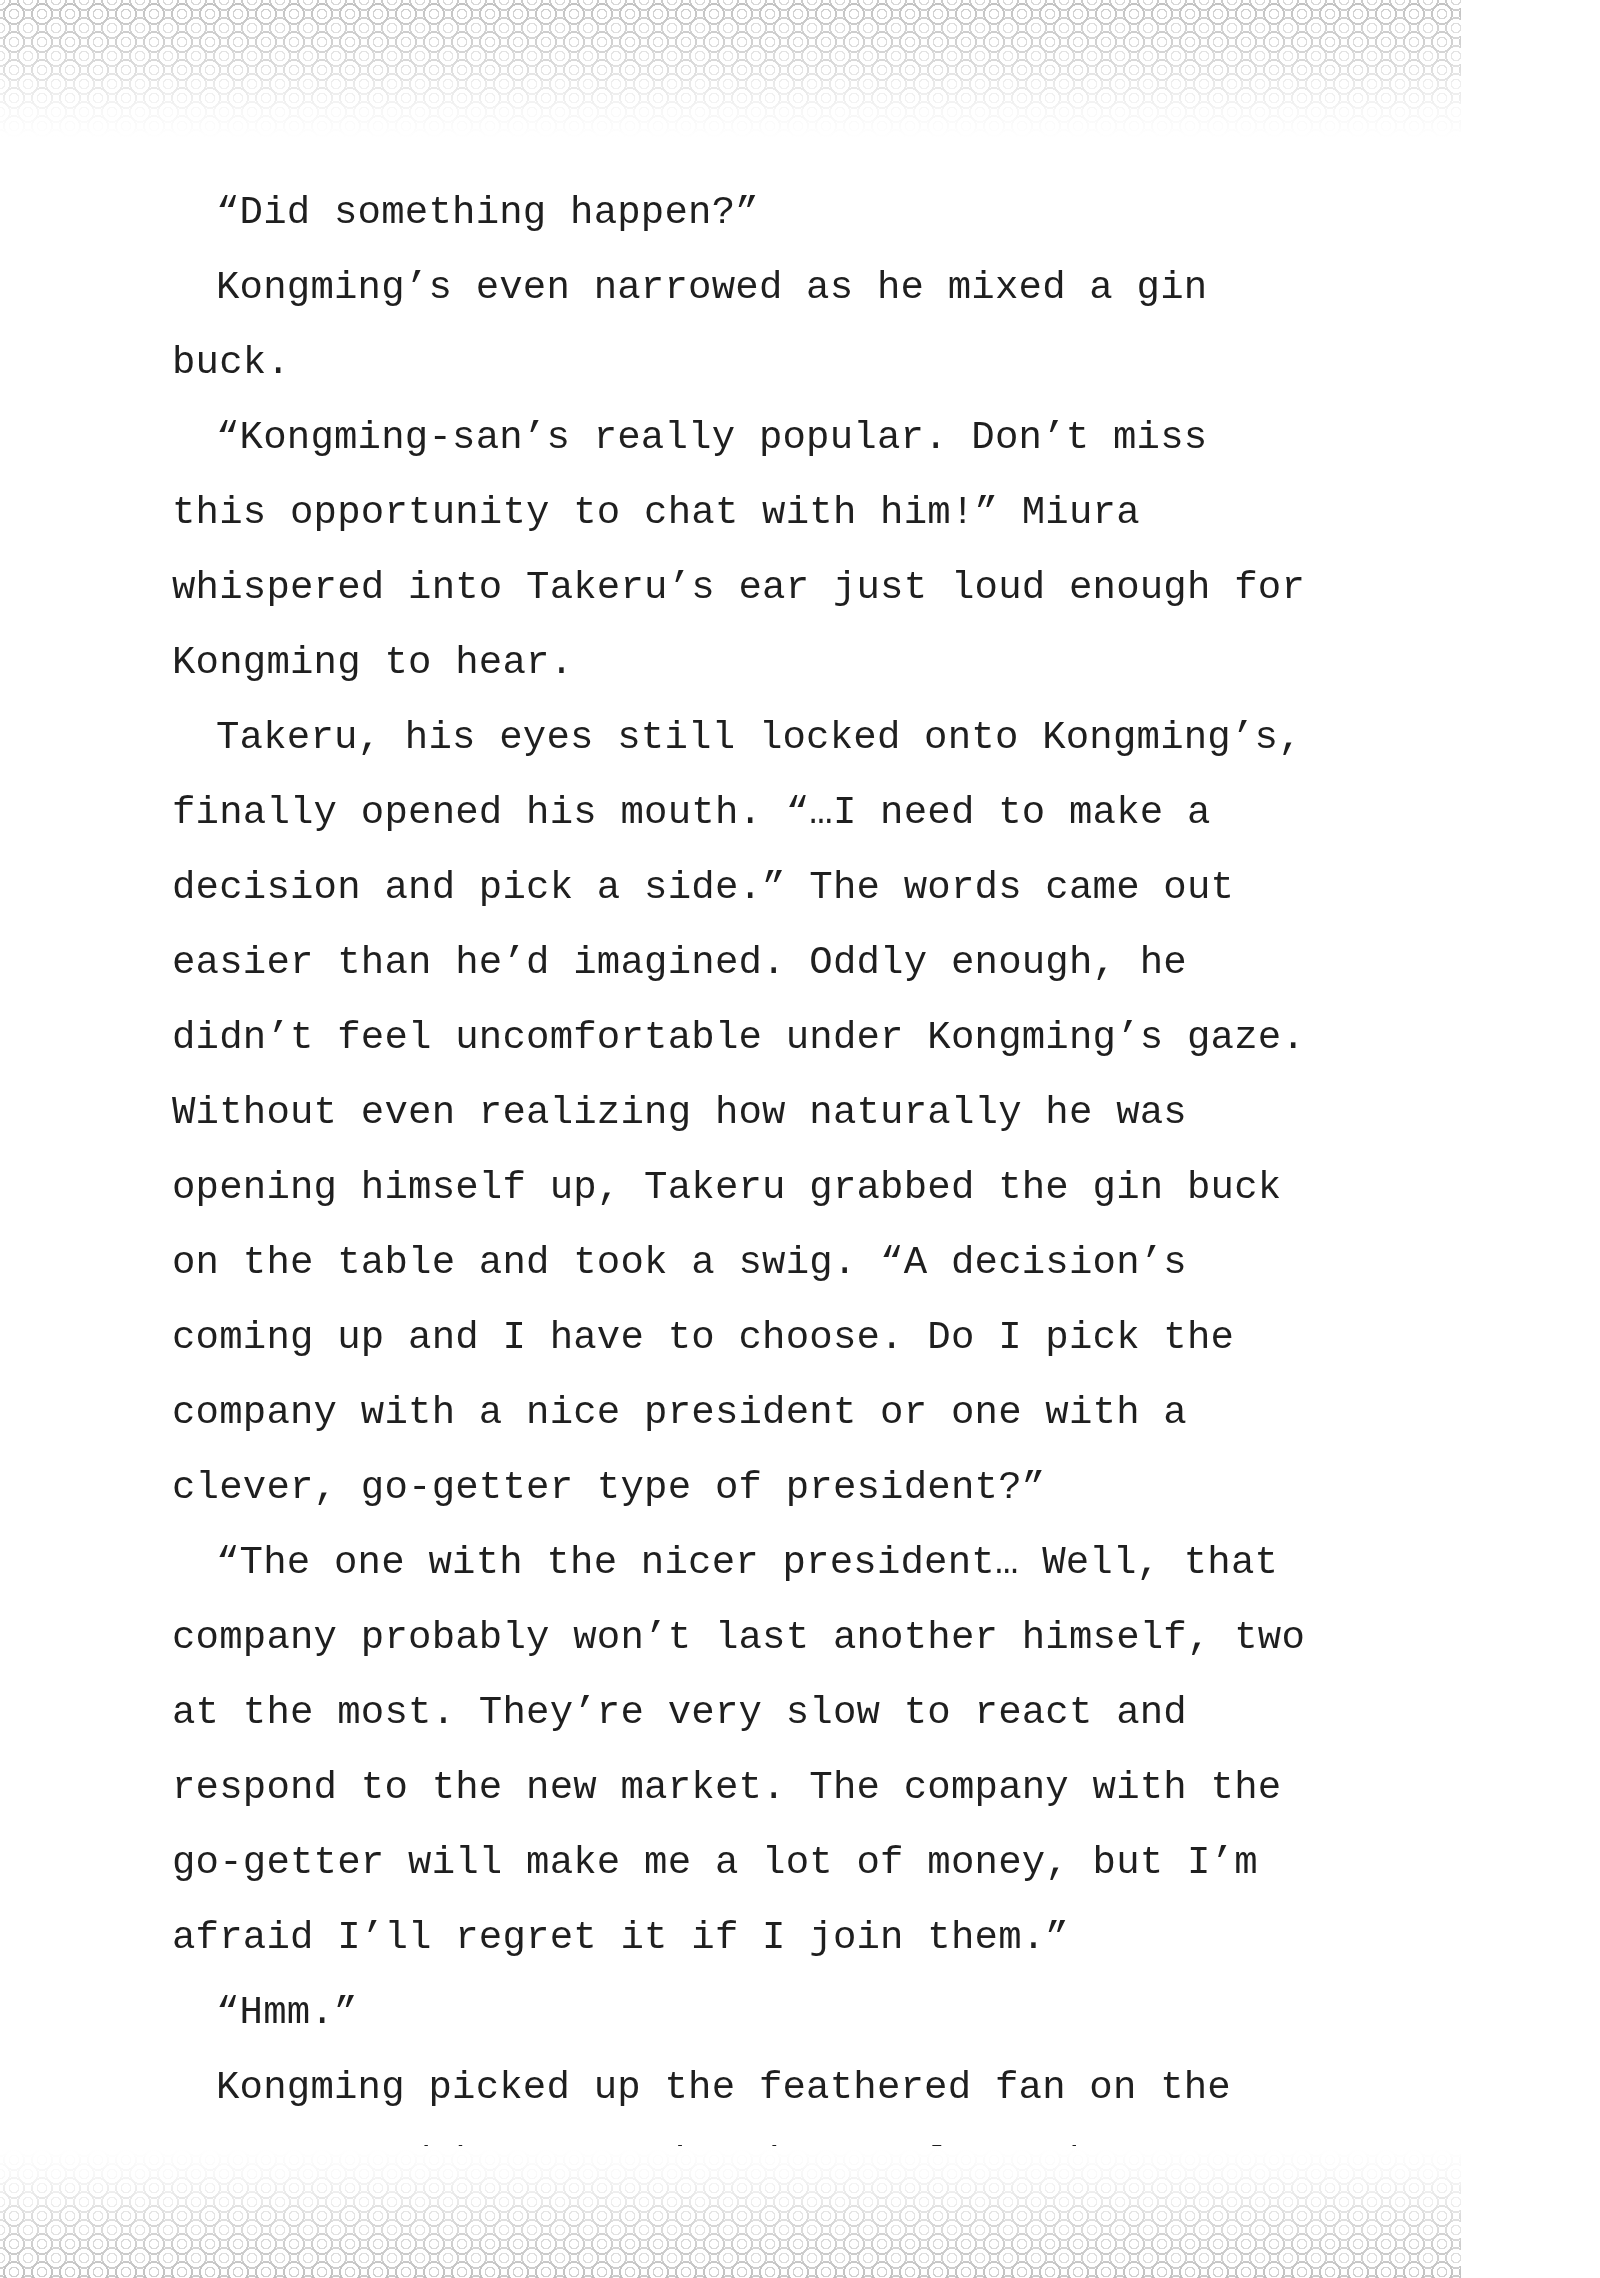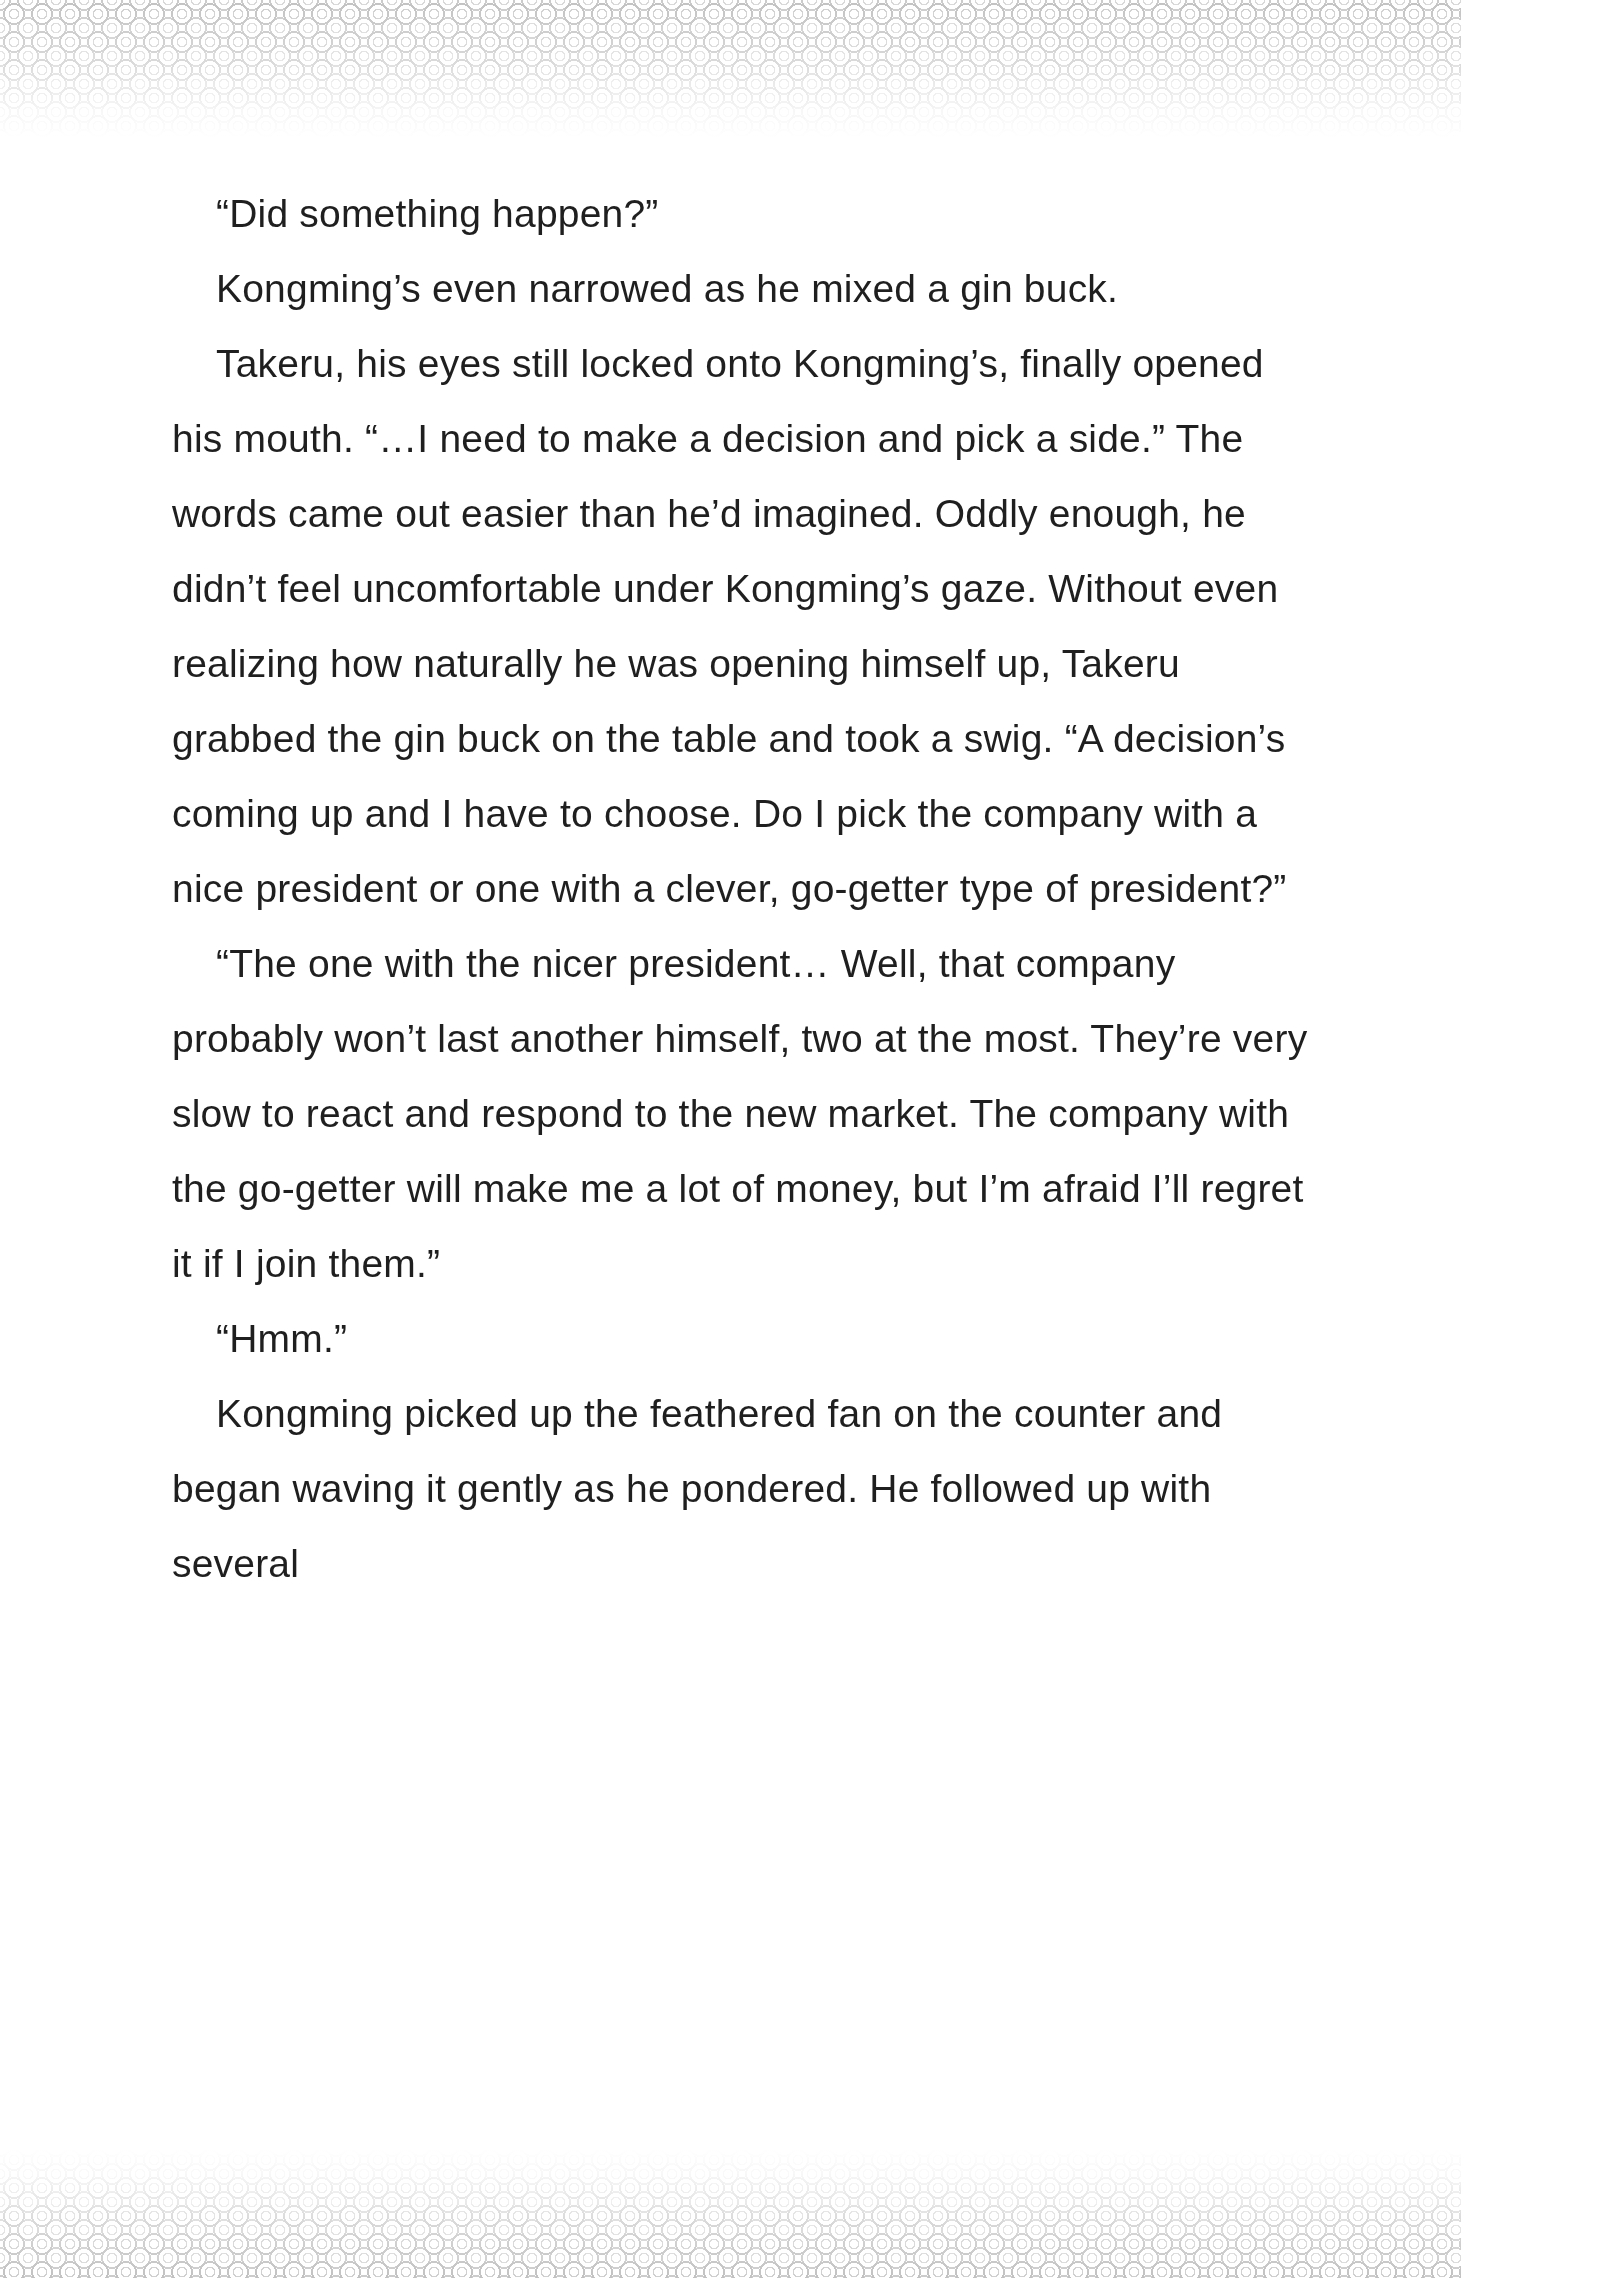--- a/index.html
+++ b/index.html
@@ -7,21 +7,21 @@
     margin: 0;
     padding: 0;
     background: #ffffff;
   }
   .page {
     position: relative;
     width: 1461px;
     height: 2278px;
     background: #ffffff;
     overflow: hidden;
-    font-family: Liberation Sans, sans-serif;
+    font-family: Liberation Mono, monospace;
   }
 
   
   .ornament {
     position: absolute;
     left: 0;
     right: 0;
     background-color: #ffffff;
     background-image:
       radial-gradient(circle, rgba(0,0,0,0) 9px,  #c2c2c2 9px 11px, rgba(0,0,0,0) 11px),
@@ -69,20 +69,21 @@
 
 <main class="page">
 
   <div class="ornament ornament-top">
     <div class="fade fade-down"></div>
   </div>
 
   <section class="text-block">
     <p>“Did something happen?”</p>
     <p>Kongming’s even narrowed as he mixed a gin buck.</p>
+    <p>“Kongming-san’s really popular. Don’t miss this opportunity to chat with him!” Miura whispered into Takeru’s ear just loud enough for Kongming to hear.</p>
     <p>Takeru, his eyes still locked onto Kongming’s, finally opened his mouth. “…I need to make a decision and pick a side.” The words came out easier than he’d imagined. Oddly enough, he didn’t feel uncomfortable under Kongming’s gaze. Without even realizing how naturally he was opening himself up, Takeru grabbed the gin buck on the table and took a swig. “A decision’s coming up and I have to choose. Do I pick the company with a nice president or one with a clever, go-getter type of president?”</p>
     <p>“The one with the nicer president… Well, that company probably won’t last another himself, two at the most. They’re very slow to react and respond to the new market. The company with the go-getter will make me a lot of money, but I’m afraid I’ll regret it if I join them.”</p>
     <p>“Hmm.”</p>
     <p>Kongming picked up the feathered fan on the counter and began waving it gently as he pondered. He followed up with several</p>
   </section>
 
   <div class="ornament ornament-bottom">
     <div class="fade fade-up"></div>
   </div>
 

